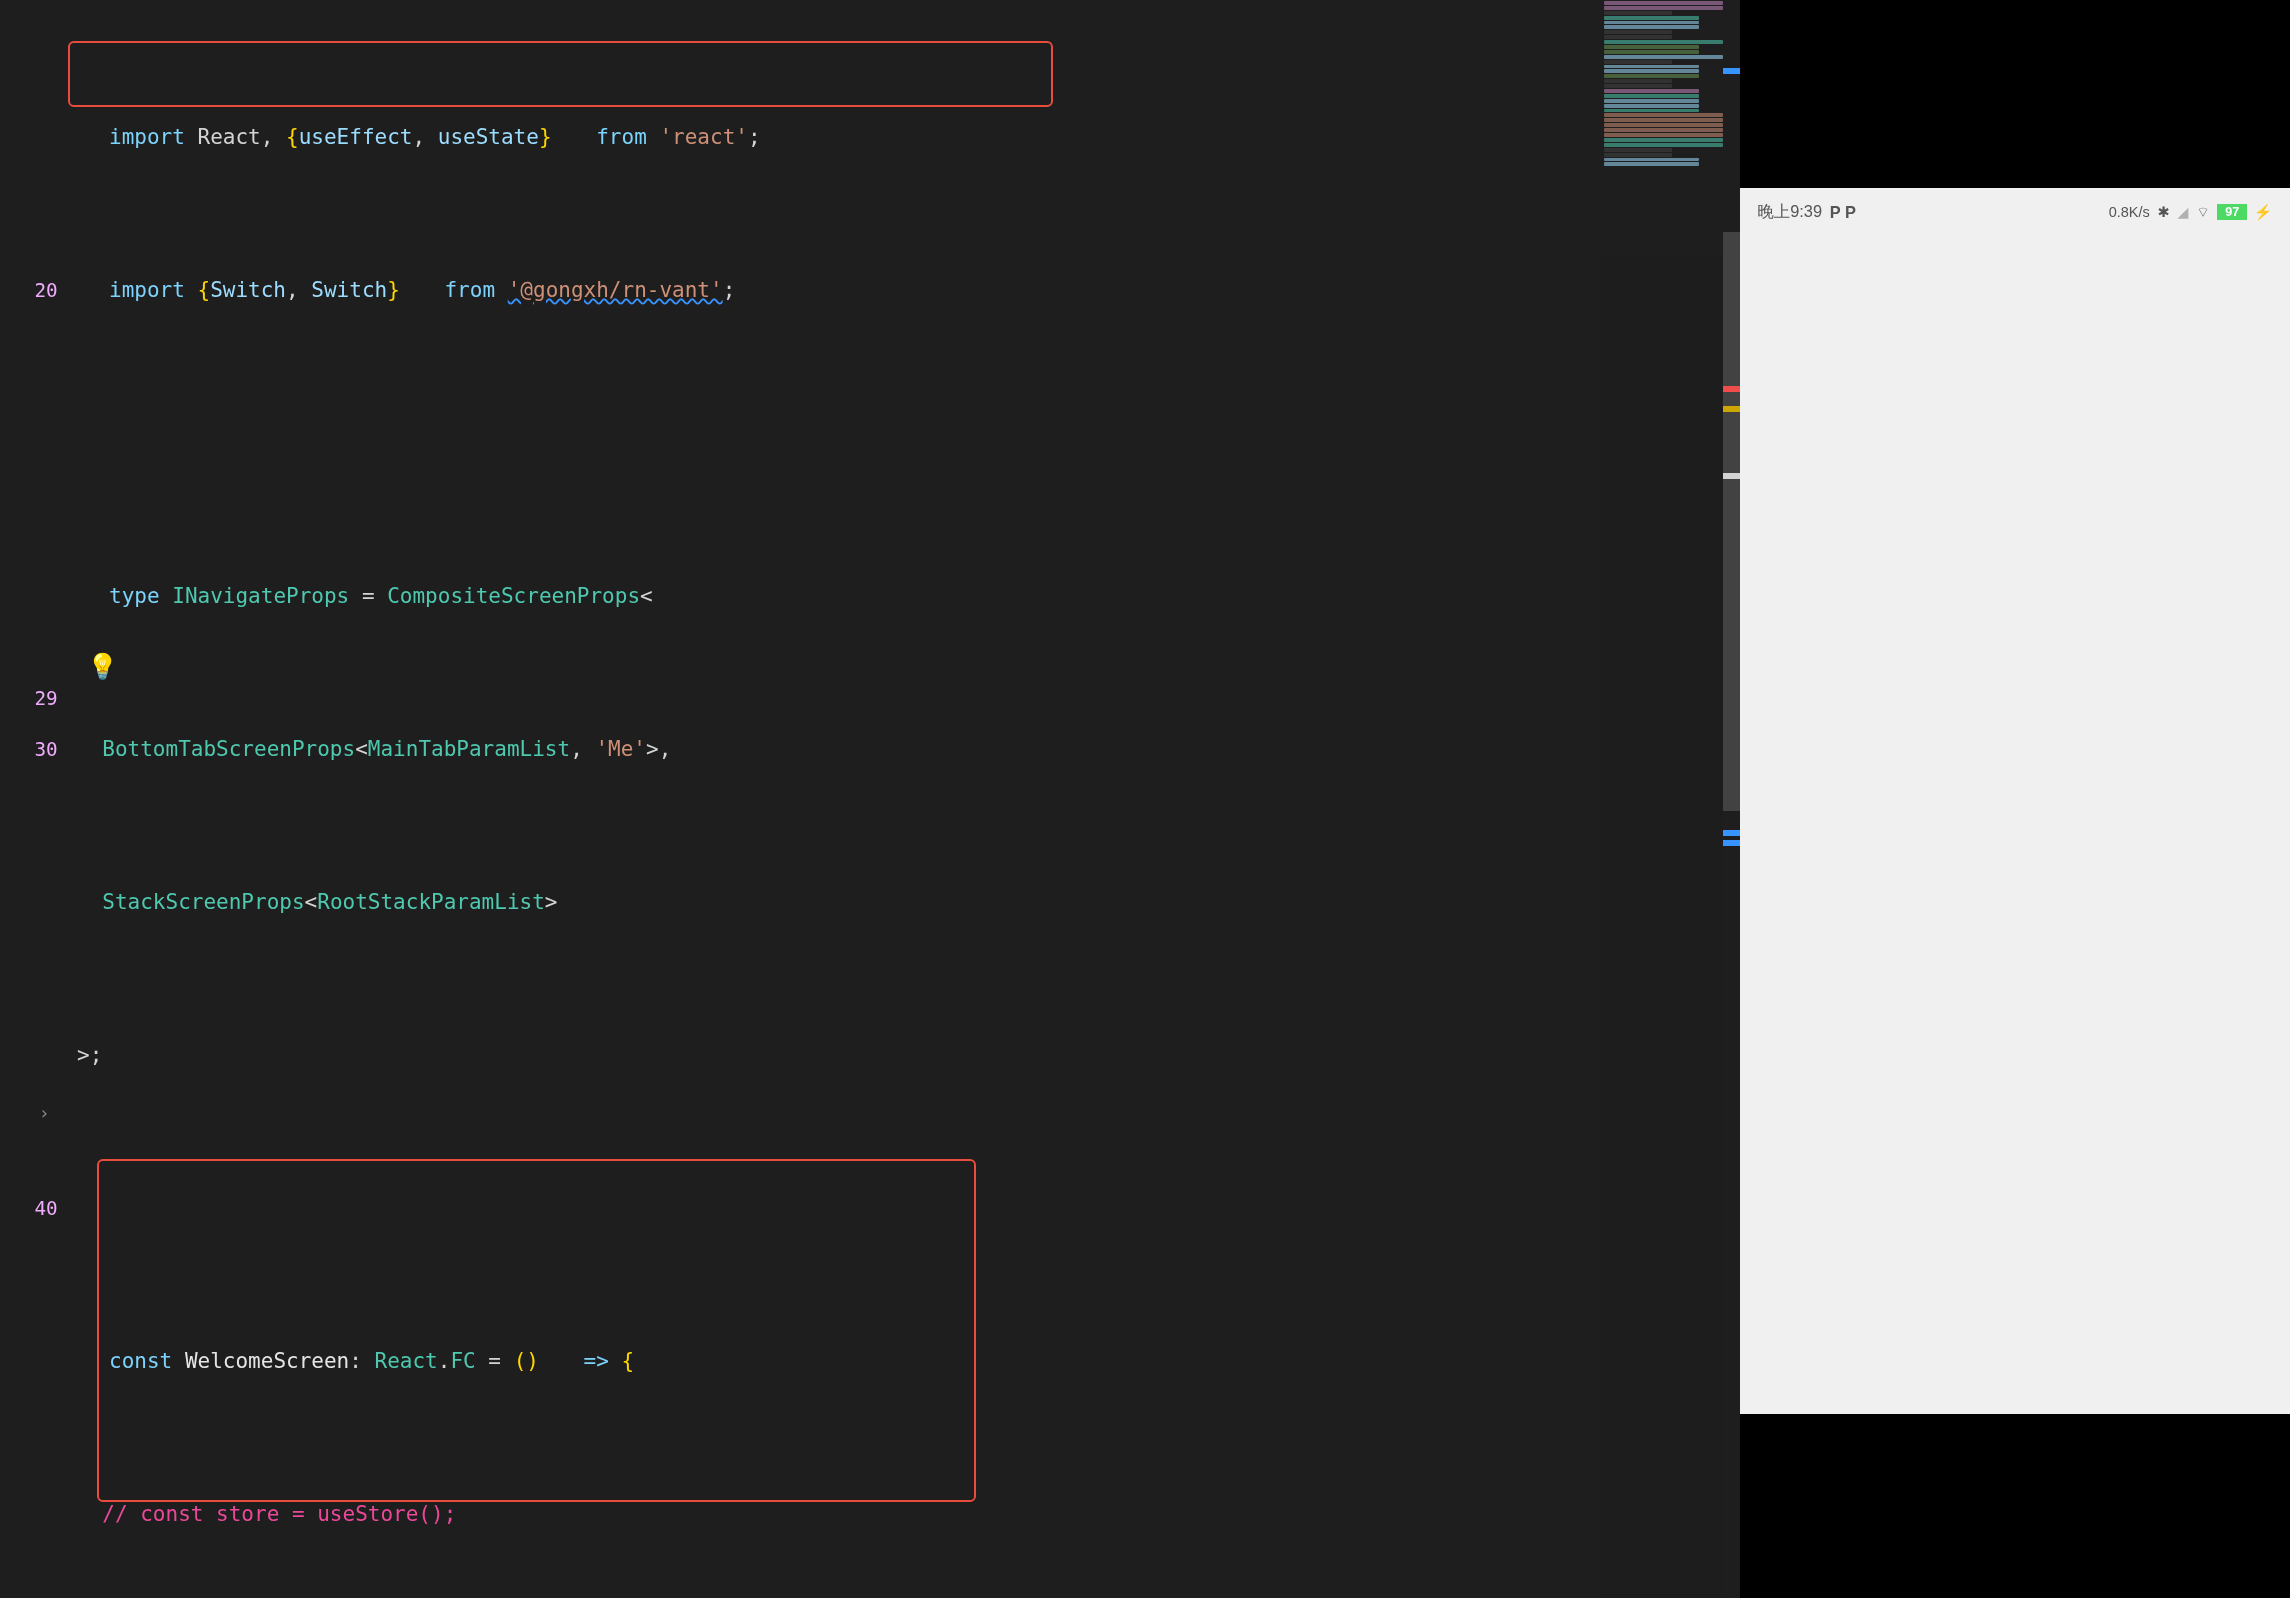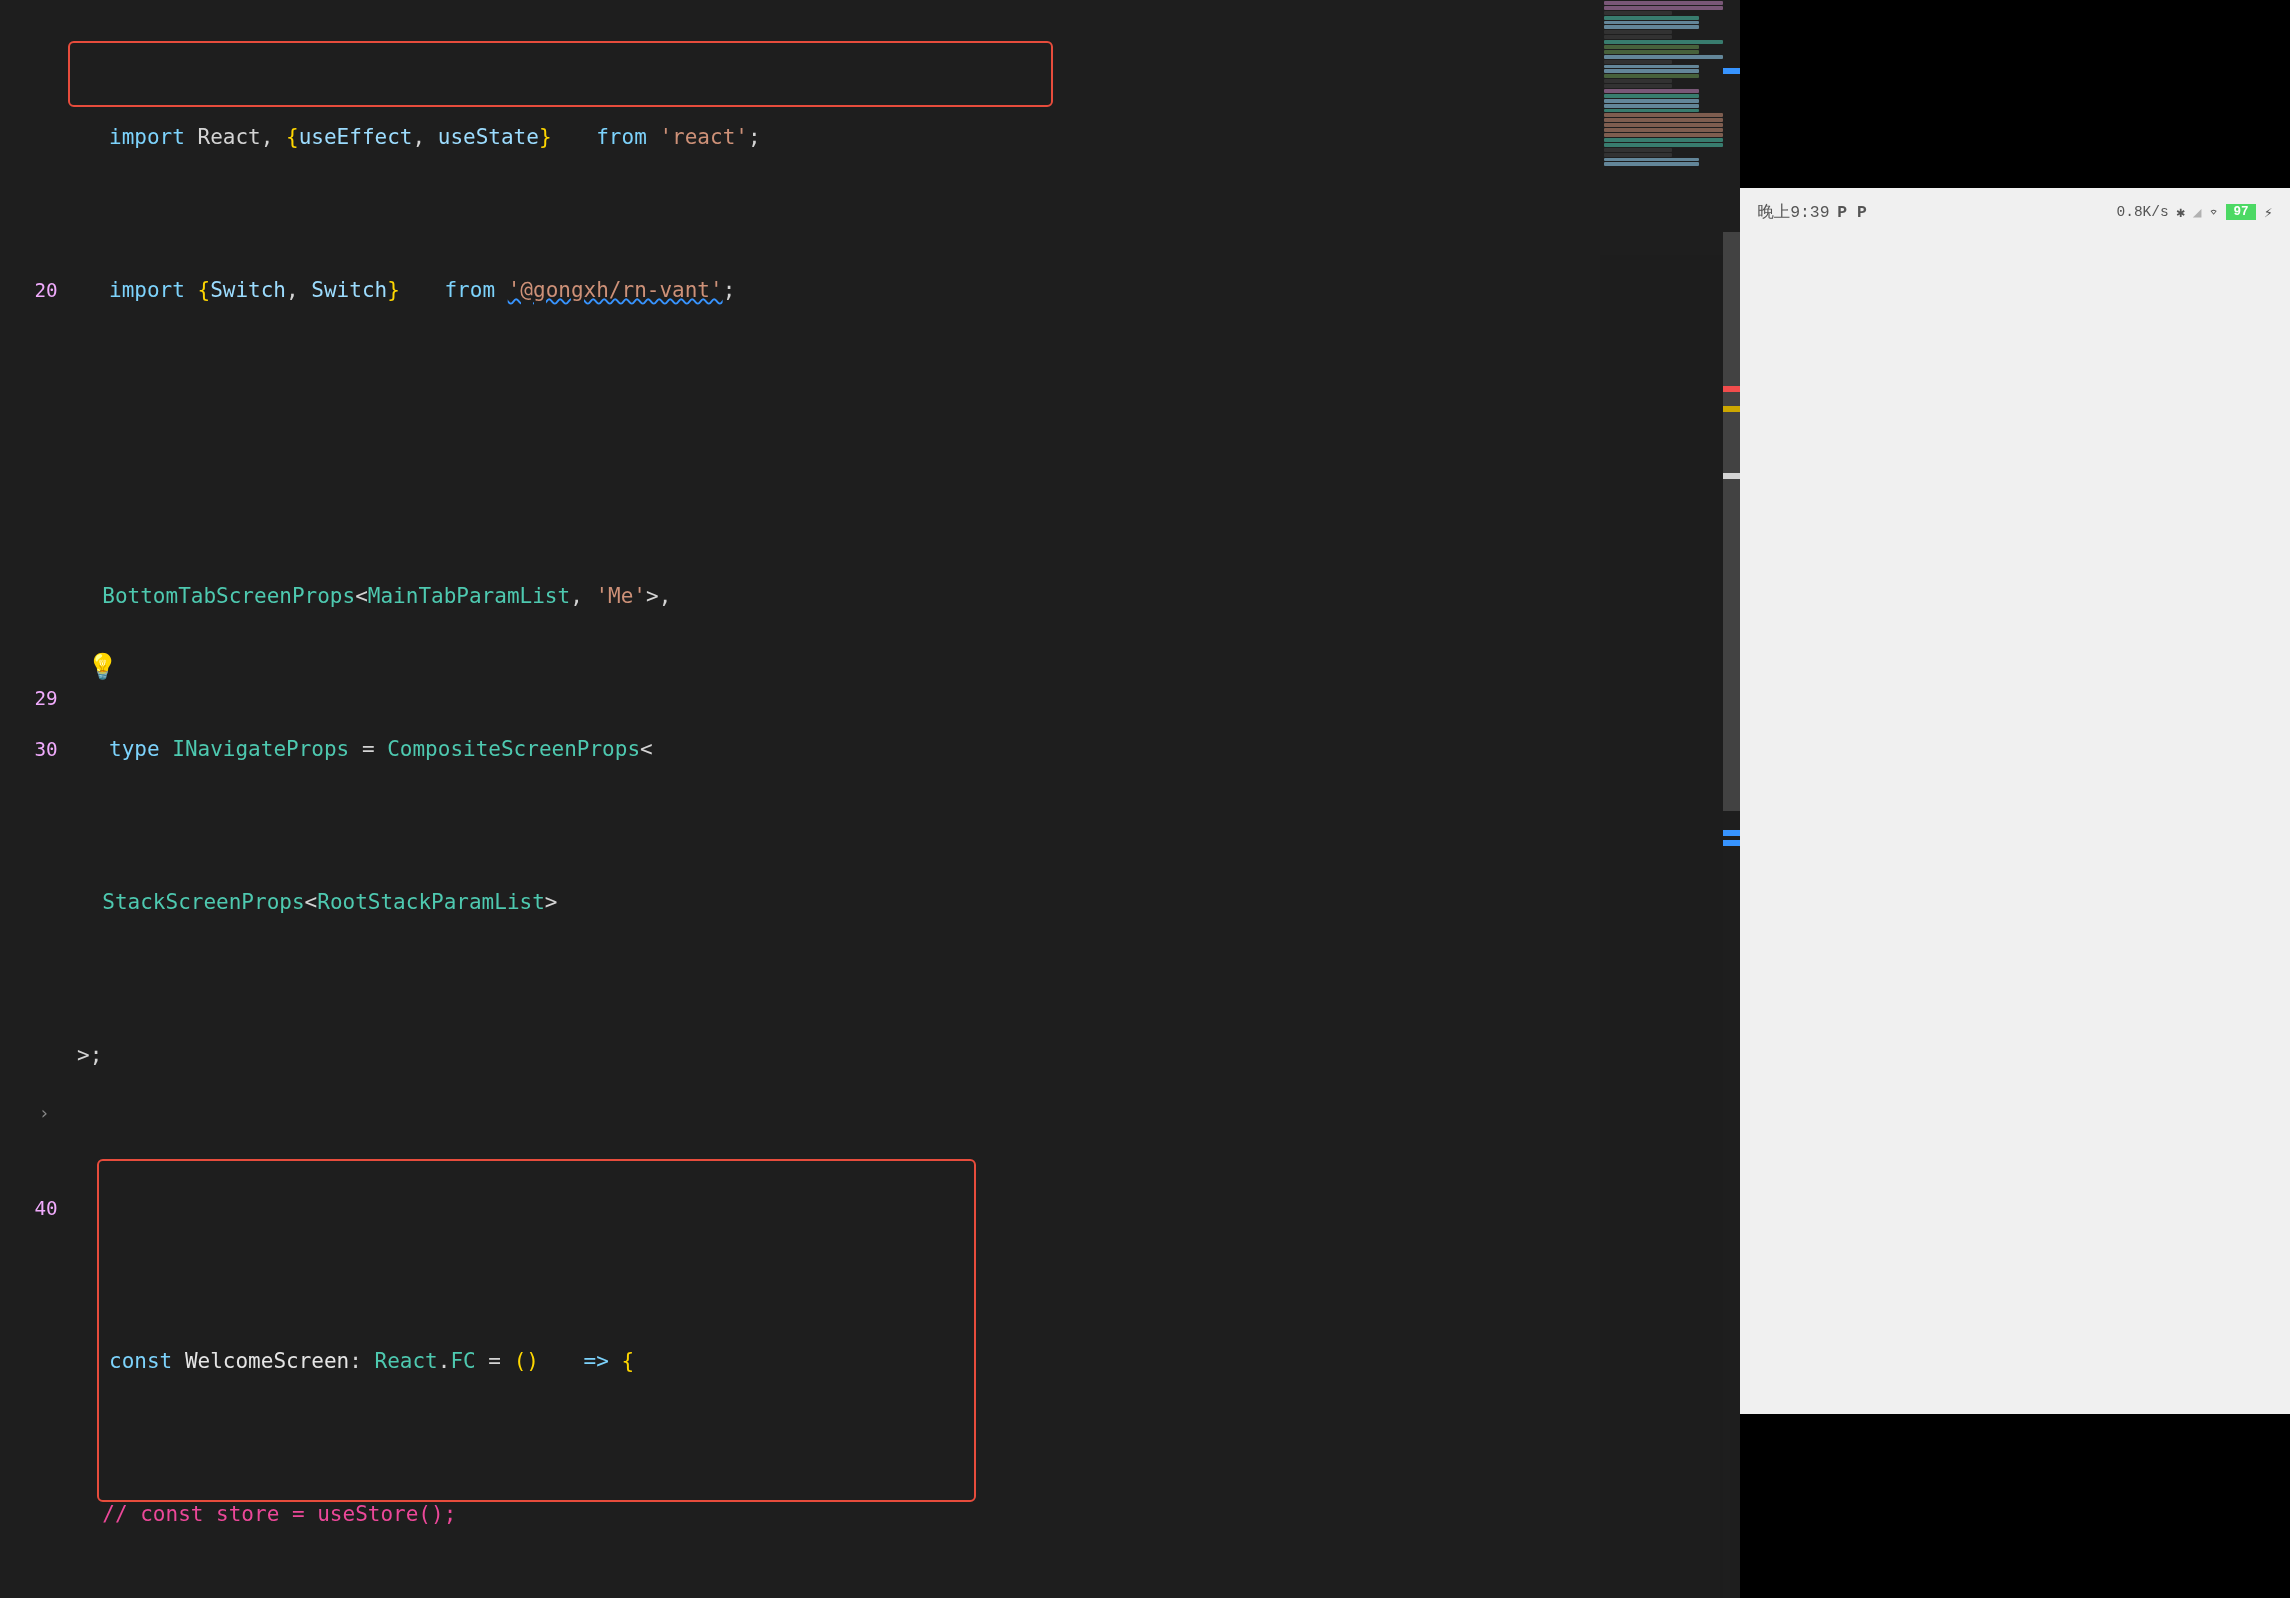--- a/index.html
+++ b/index.html
@@ -122,21 +122,21 @@
       display: flex;
       flex-direction: column;
       align-items: center;
       justify-content: flex-start;
       padding-top: 188px;
     }
     .phone-frame {
       width: 550px;
       height: 1226px;
       background: #f0f0f0;
-      font-family: Liberation Mono, monospace;
+      font-family: Liberation Sans, sans-serif;
       position: relative;
     }
     .phone-status {
       height: 48px;
       display: flex;
       align-items: center;
       justify-content: space-between;
       padding: 0 17.4px;
       font-size: 17.4px;
       color: #555;
@@ -203,22 +203,22 @@
       <div class="gutter-line"></div>
     <div class="gutter-line"></div>
       <div class="gutter-line"></div>
     <div class="gutter-line">40</div>
   </div>
 
   <div class="code-area">
     <div class="code-line"><span class="kw">import</span><span> React, </span><span class="br">{</span><span class="var">useEffect</span><span>, </span><span class="var">useState</span><span class="br">}</span><span class="kw"> from </span><span class="str">'react'</span><span>;</span></div>
     <div class="code-line"><span class="kw">import</span><span class="br"> {</span><span class="var">Switch</span><span>, </span><span class="var">Switch</span><span class="br">} </span><span class="kw">from</span><span> </span><span class="str wavy">'@gongxh/rn-vant'</span><span>;</span></div>
     <div class="code-line"></div>
+    <div class="code-line"><span class="kw">type</span><span> </span><span class="type">INavigateProps</span><span> = </span><span class="type">CompositeScreenProps</span><span>&lt;</span></div>
     <div class="code-line"><span>  </span><span class="type">BottomTabScreenProps</span><span>&lt;</span><span class="type">MainTabParamList</span><span>, </span><span class="str">'Me'</span><span>&gt;,</span></div>
-    <div class="code-line"><span class="kw">type</span><span> </span><span class="type">INavigateProps</span><span> = </span><span class="type">CompositeScreenProps</span><span>&lt;</span></div>
     <div class="code-line"><span>  </span><span class="type">StackScreenProps</span><span>&lt;</span><span class="type">RootStackParamList</span><span>&gt;</span></div>
     <div class="code-line"><span>&gt;;</span></div>
     <div class="code-line"></div>
     <div class="code-line"><span class="kw">const</span><span> </span><span class="fn">WelcomeScreen</span><span>: </span><span class="type">React</span><span>.</span><span class="type">FC</span><span> = </span><span class="br">()</span><span class="kw"> =&gt; </span><span class="br">{</span></div>
     <div class="code-line"><span class="com">  // const store = useStore();</span></div>
     
     
     
     
     

